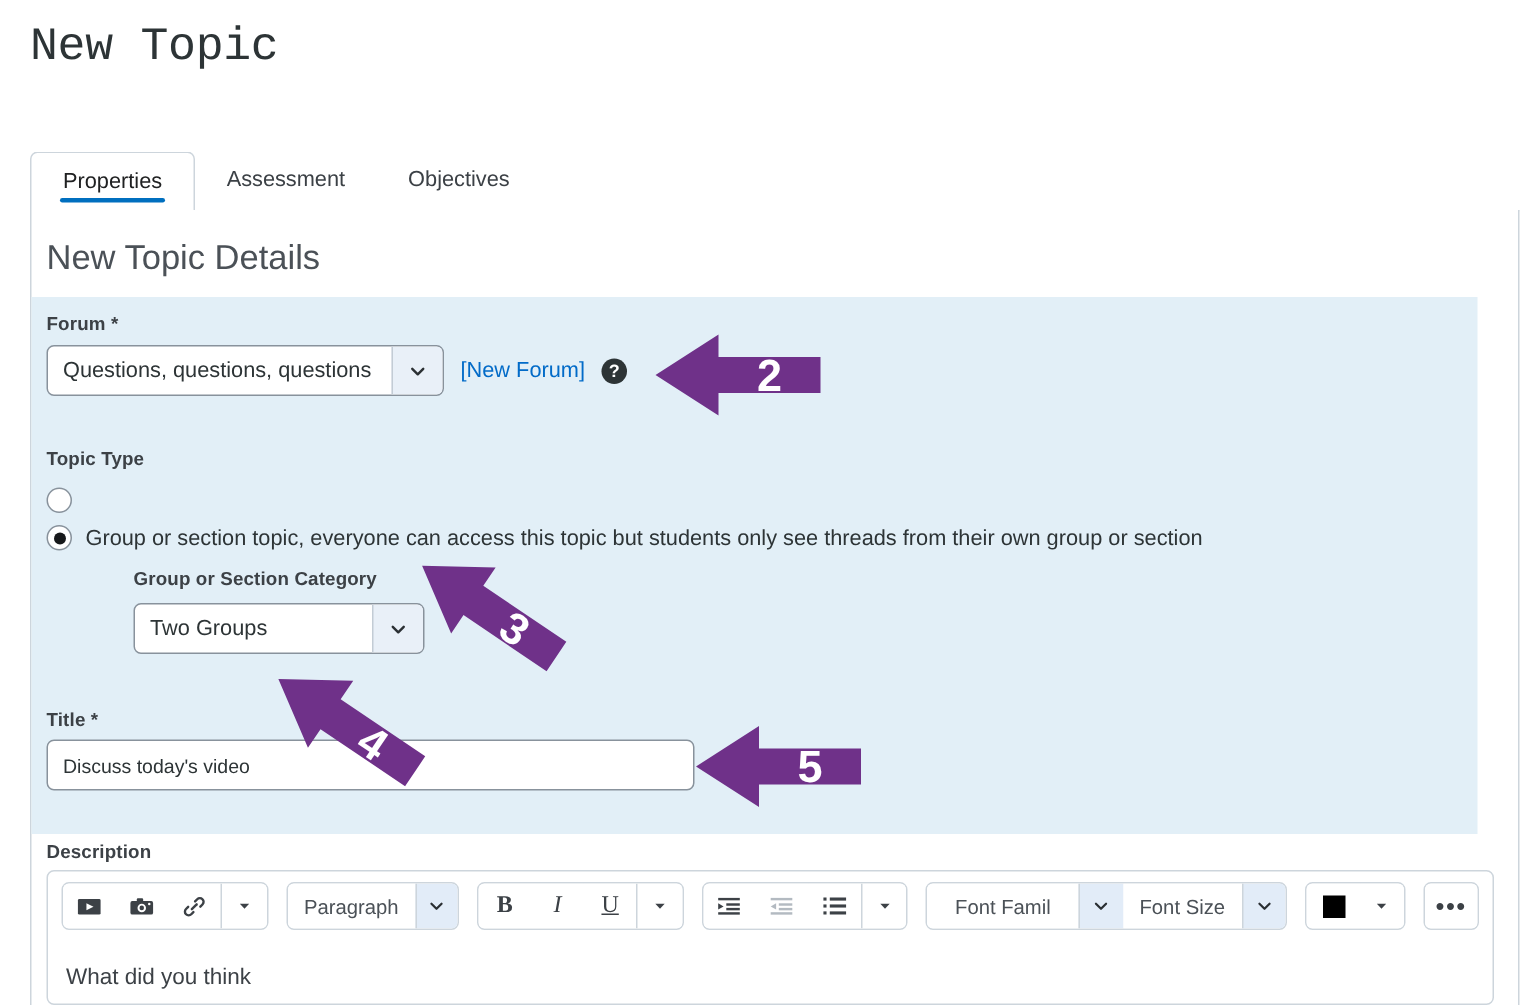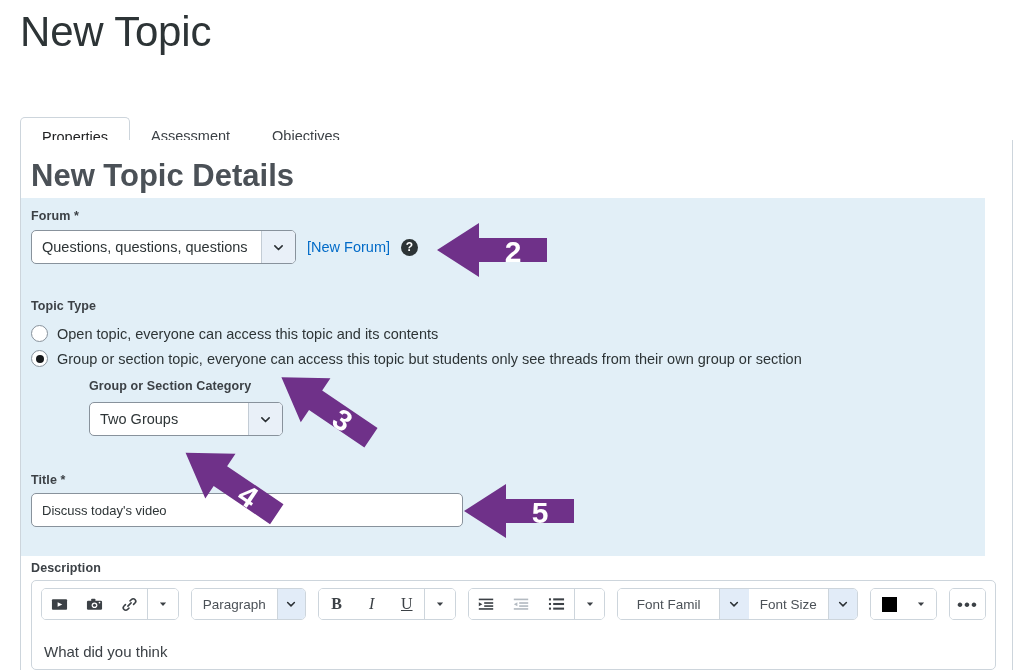--- a/index.html
+++ b/index.html
@@ -22,32 +22,33 @@
     width: 1023px;
     height: 670px;
     overflow: hidden;
   }
 
   
   .page-title {
     position: absolute;
     left: 20px;
     top: 10px;
-    font-size: 42px;
+    font-size: 31px;
     font-weight: 400;
     color: #2d3436;
     letter-spacing: -0.2px;
     line-height: 44px;
+    font-family: Liberation Mono, monospace;
   }
 
   
   .tabs {
     position: absolute;
     left: 20px;
-    top: 116px;
+    top: 100px;
     width: 993px;
     height: 41px;
     display: flex;
     align-items: flex-end;
     border-bottom: 1px solid #cdd5dc;
     box-sizing: border-box;
   }
   .tab {
     position: relative;
     height: 40px;
@@ -91,22 +92,22 @@
     background: #ffffff;
     border-left: 1px solid #cdd5dc;
     border-right: 1px solid #cdd5dc;
     box-sizing: border-box;
   }
 
   .section-heading {
     position: absolute;
     left: 10px;
     top: 18px;
-    font-size: 31px;
-    font-weight: 700;
+    font-size: 23px;
+    font-weight: 400;
     color: #4b5157;
   }
 
   
   .blue-panel {
     position: absolute;
     left: 0px;
     top: 58px;
     width: 964px;
     height: 358px;
@@ -362,21 +363,20 @@
           </div>
         </div>
         <div class="new-forum-link">[New Forum]</div>
         <div class="help-icon">?</div>
       </div>
 
       <div style="position:absolute; left:10px; top:101px;" class="field-label">Topic Type</div>
 
       <div class="radio-row" style="position:absolute; left:10px; top:127px;">
         <span class="radio-dot"></span>
-        <span class="radio-label">Open topic, everyone can access this topic and its contents</span>
       </div>
 
       <div class="radio-row" style="position:absolute; left:10px; top:152px;">
         <span class="radio-dot checked"></span>
         <span class="radio-label">Group or section topic, everyone can access this topic but students only see threads from their own group or section</span>
       </div>
 
       <div style="position:absolute; left:68px; top:181px;" class="field-label">Group or Section Category</div>
 
       <div class="select-box" style="position:absolute; left:68px; top:204px; width:194px;">

